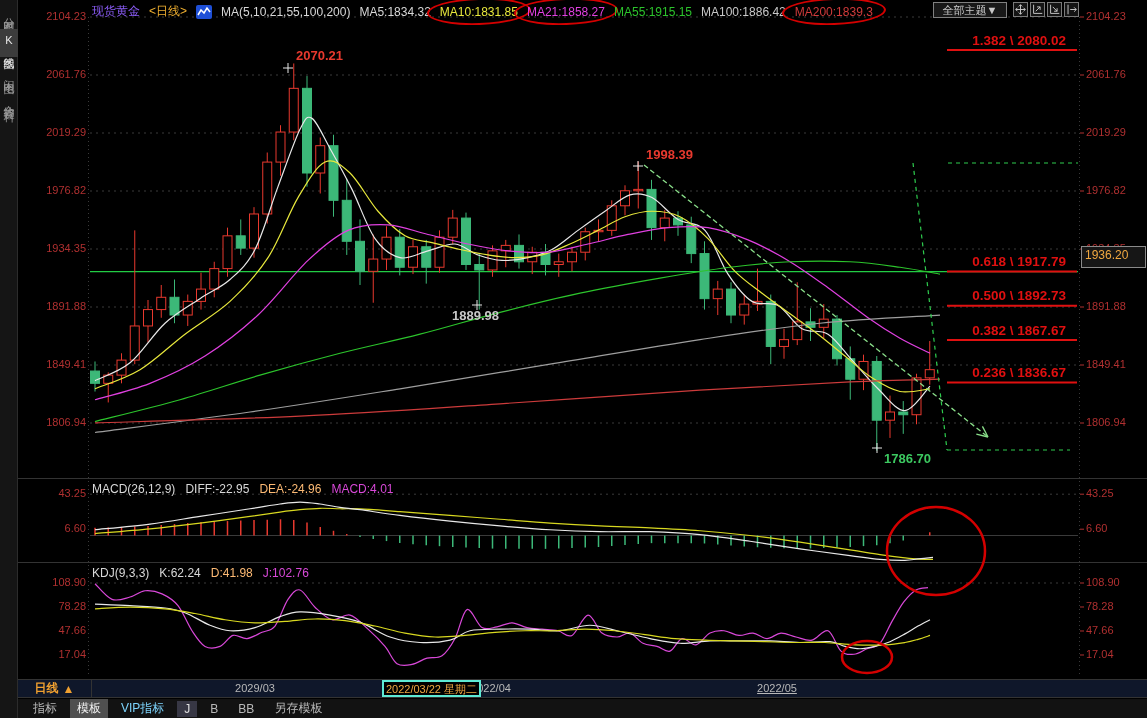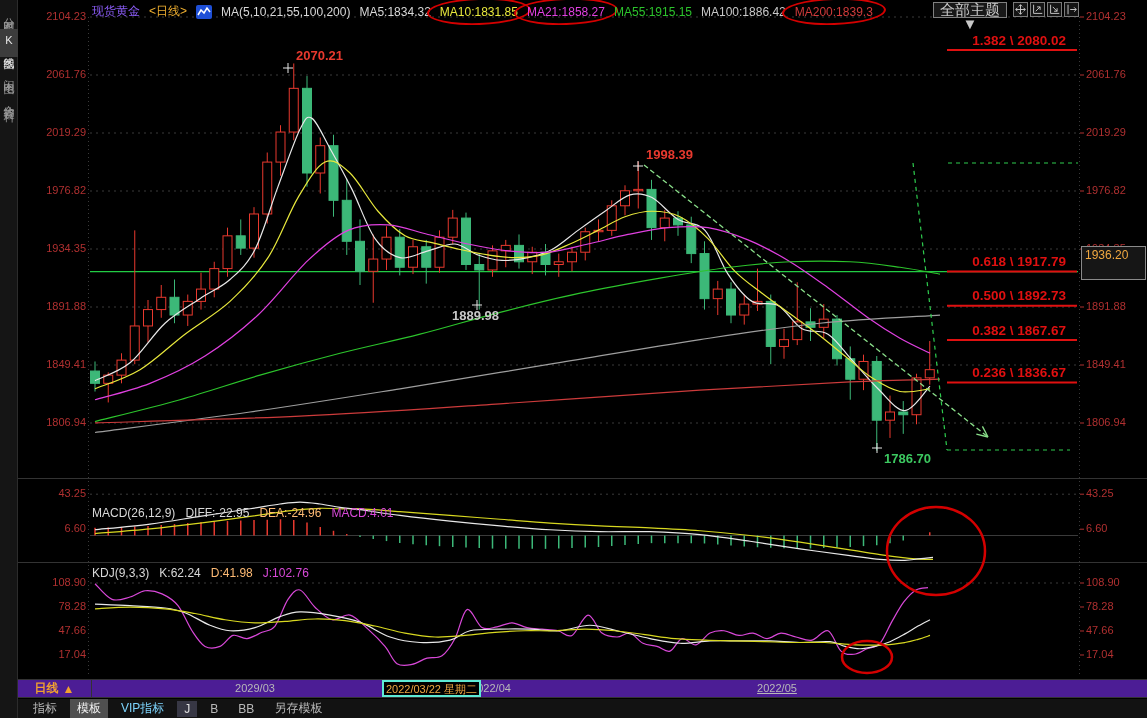--- a/index.html
+++ b/index.html
@@ -17,41 +17,41 @@
   .topbar{position:absolute;left:92px;top:3px;height:17px;display:flex;align-items:center;
     gap:9px;font-size:12px;white-space:nowrap;z-index:5}
   .t-title{color:#8b5cf6}
   .t-period{color:#f0b030}
   .t-icon{display:inline-flex;width:16px;height:14px}
   .t-ma{color:#d8d8d8}
   .ma-item{display:inline-block;position:relative}
   .circled:after{content:'';position:absolute;left:-13px;right:-13px;top:-7px;bottom:-6px;
     border:2px solid #d40000;border-radius:50%;transform:rotate(-2deg);pointer-events:none}
   .theme-btn{position:absolute;left:933px;top:2px;width:74px;height:16px;border:1px solid #808080;
-    color:#c8c8c8;font-size:15px;text-align:center;line-height:14px;background:#181818;z-index:5;cursor:pointer}
+    color:#c8c8c8;font-size:11px;text-align:center;line-height:14px;background:#181818;z-index:5;cursor:pointer}
   #tr-icons{position:absolute;left:1013px;top:2px;display:flex;gap:2px;z-index:5}
   .tr-box{width:15px;height:15px;border:1px solid #7a7a7a;background:#141414;
     display:inline-flex;align-items:center;justify-content:center;cursor:pointer}
   .panel-head{position:absolute;display:flex;gap:10px;font-size:12px;white-space:nowrap;z-index:5}
   .ph-white{color:#d8d8d8}.ph-yellow{color:#fdba74}.ph-magenta{color:#d848d8}
-  .xrow{position:absolute;left:18px;right:0;top:679px;height:19px;background:#4c1d95;
+  .xrow{position:absolute;left:18px;right:0;top:679px;height:19px;background:#0f172a;
     border-top:1px solid #333;border-bottom:1px solid #333;z-index:6}
   .period-cell{position:absolute;left:0;top:0;width:74px;height:100%;border-right:1px solid #333;
     color:#f0a030;font-weight:bold;font-size:12px;display:flex;align-items:center;
     justify-content:center;gap:4px;cursor:pointer}
   .xlab{position:absolute;top:2px;font-size:11px;color:#b8b8b8;transform:translateX(-50%)}
   .datebox{position:absolute;left:364px;top:0px;width:99px;height:17px;background:#000;
     border:2px solid #5eead4;color:#f0a840;font-size:11px;text-align:center;line-height:15px}
   .tabsrow{position:absolute;left:18px;right:0;top:699px;height:19px;background:#121212;
     display:flex;align-items:center;padding-left:8px;gap:6px;font-size:12px;z-index:6}
   .tab{color:#b8b8b8;padding:1px 7px;cursor:pointer}
   .tab.sel{background:#4f4f4f;color:#f0f0f0}
   .tab.vip{color:#7dd3fc}
   .tab.darksel{background:#373744;color:#e0e0e0}
-  .pricebox{position:absolute;left:1081px;top:246px;width:65px;height:34px;background:#161616;
+  .pricebox{position:absolute;left:1081px;top:246px;width:65px;height:22px;background:#161616;
     border:1px solid #8a8a8a;color:#f0a840;font-size:12px;line-height:16px;padding-left:3px;z-index:5}
 </style>
 </head>
 <body>
 
 <div class="app">
 
   <svg id="chart-svg" width="1147" height="718">
       <g>
         <line x1="90" y1="17" x2="1078" y2="17" stroke="#3a3a3a" stroke-width="1" stroke-dasharray="2,4"></line>
@@ -407,21 +407,21 @@
           <path d="M3 2V12H13M5.5 4.5 10.5 9.5M7 9.5H10.5V6" fill="none" stroke="#c8c8c8" stroke-width="1.1"></path>
         </svg>
       </span>
       <span class="tr-box">
         <svg width="13" height="13" viewBox="0 0 15 15">
           <path d="M3.5 2V13M6 7.5H13M10.5 5 13 7.5 10.5 10" fill="none" stroke="#c8c8c8" stroke-width="1.1"></path>
         </svg>
       </span>
     </div>
 
-  <div class="panel-head" style="left:92px;top:506px">
+  <div class="panel-head" style="left:92px;top:482px">
     <span class="ph-white">MACD(26,12,9)</span>
     <span class="ph-white">DIFF:-22.95</span>
     <span class="ph-yellow">DEA:-24.96</span>
     <span class="ph-magenta">MACD:4.01</span>
   </div>
 
   <div class="panel-head" style="left:92px;top:566px">
     <span class="ph-white">KDJ(9,3,3)</span>
     <span class="ph-white">K:62.24</span>
     <span class="ph-yellow">D:41.98</span>

